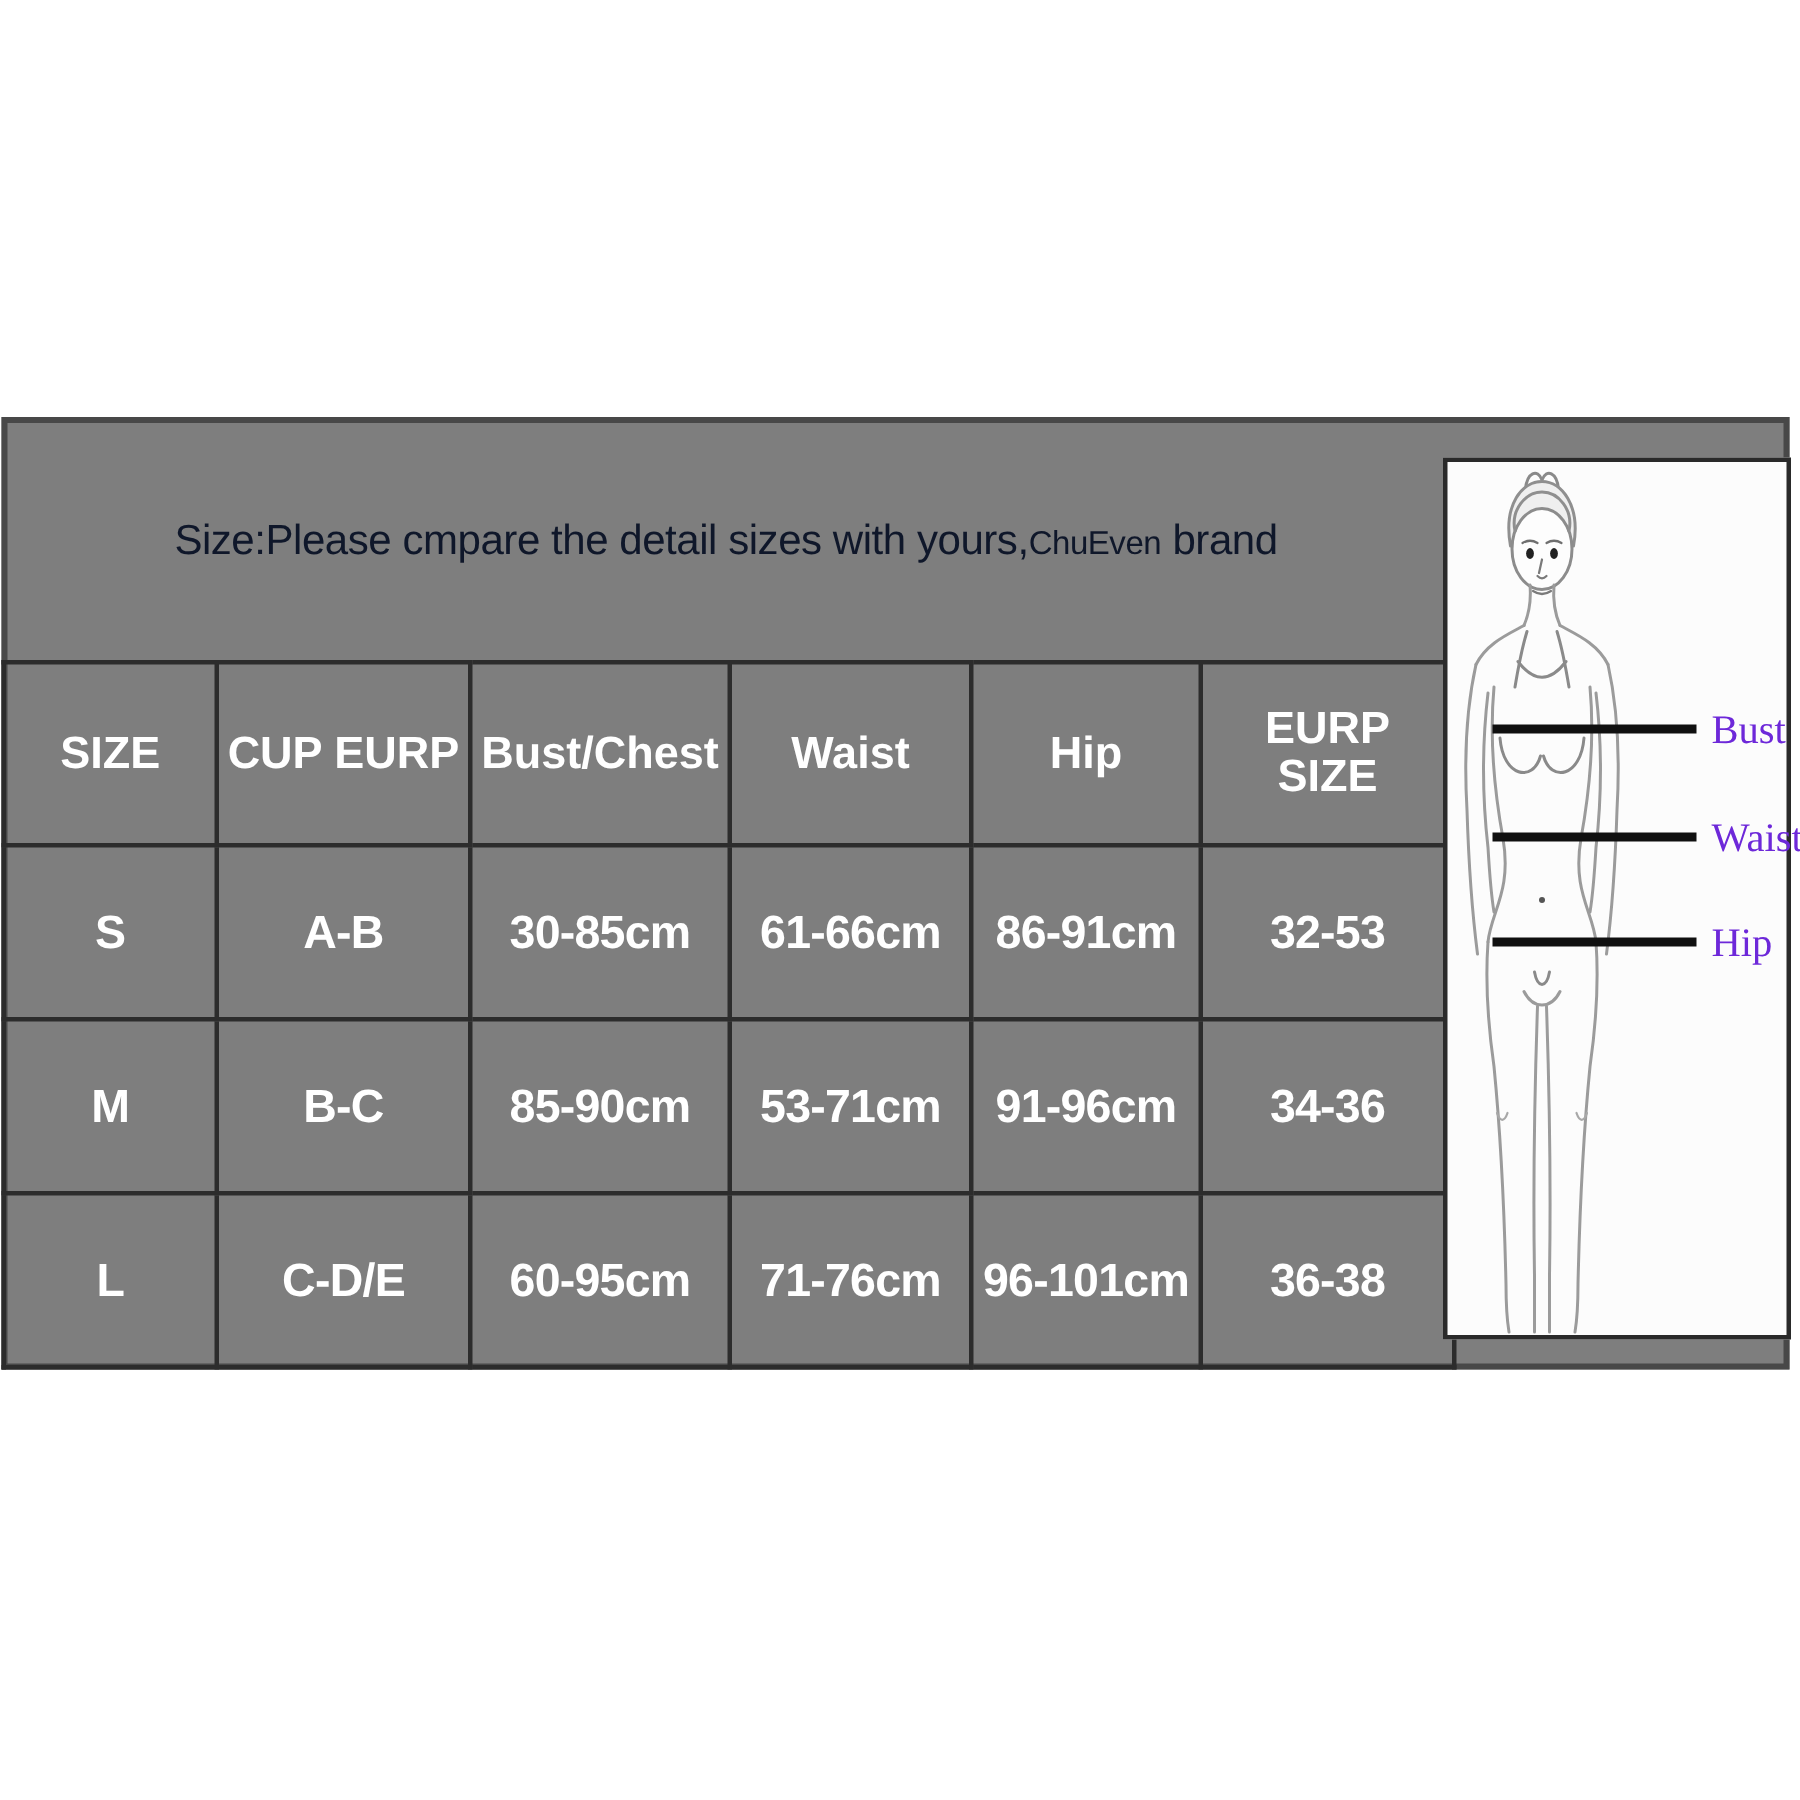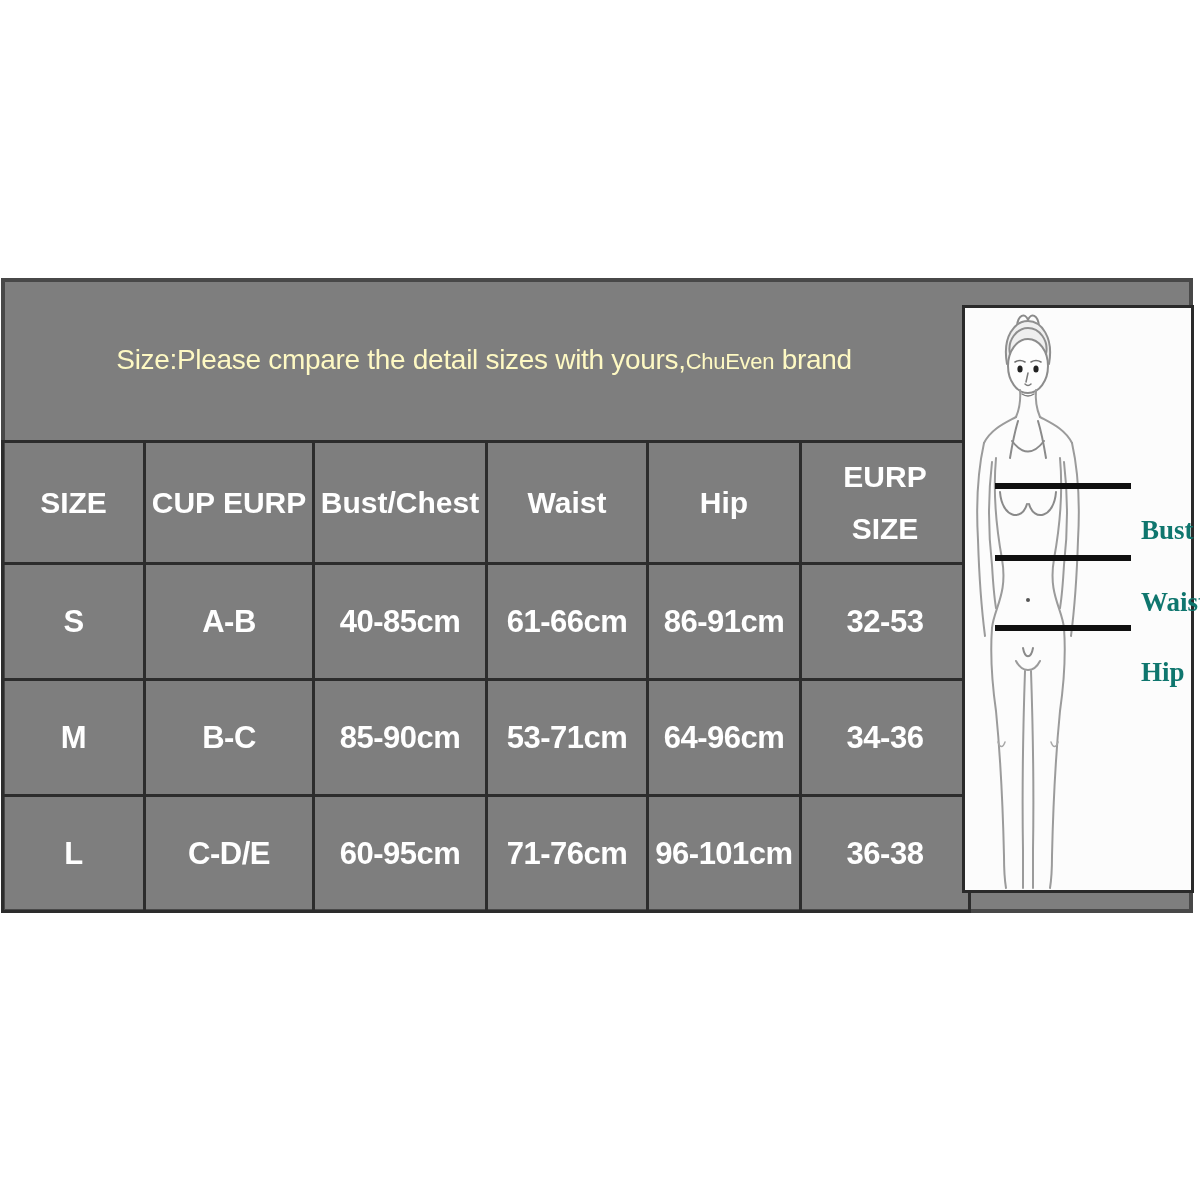--- a/index.html
+++ b/index.html
@@ -8,52 +8,52 @@
     font-family:"Liberation Sans", sans-serif;overflow:hidden;
   }
   .sheet{
     position:absolute;left:1px;top:278px;width:1192px;height:635px;
     background:#7e7e7e;border:4px solid #484848;box-sizing:border-box;
   }
   
   .note{
     position:absolute;left:0;top:0;width:958px;height:158px;
     display:flex;flex-direction:column;justify-content:center;align-items:center;
-    color:#fef9c3;font-size:28px;line-height:38px;text-align:center;
+    color:#0f172a;font-size:28px;line-height:38px;text-align:center;
     letter-spacing:-0.3px;
   }
   .note .brand-small{font-size:22px;}
   
   .size-table{
     position:absolute;left:-4px;top:158px;width:967px;height:473px;
     border-collapse:collapse;table-layout:fixed;padding-left:28px;
   }
   .size-table td,.size-table th{
     border:3px solid #2c2c2c;text-align:center;vertical-align:middle;
     color:#ffffff;font-weight:bold;padding:0;
   }
   .size-table th{font-size:30px;}
   .size-table td{font-size:31px;letter-spacing:-0.5px;}
-  .size-table .hdr-wrap{display:inline-block;width:96px;line-height:52px;}
+  .size-table .hdr-wrap{display:inline-block;width:96px;line-height:32px;}
   .row-header{height:122px;}
   .row-data{height:116px;}
   
   .figure-panel{
     position:absolute;left:957px;top:23px;width:232px;height:588px;
     background:#fcfcfc;border:3px solid #2a2a2a;box-sizing:border-box;
   }
   .figure-svg{position:absolute;left:2px;top:2px;}
   .measure-row{position:absolute;left:30px;height:0;}
   .measure-line{
     position:absolute;left:0;top:-3px;width:136px;height:6px;background:#101010;
   }
   .measure-label{
     position:absolute;left:146px;top:-17px;white-space:nowrap;
-    font-family:"Liberation Serif", serif;font-weight:bold;
-    font-size:27px;color:#0f766e;line-height:34px;margin-top:44px;
+    font-family:"Liberation Serif", serif;font-weight:normal;
+    font-size:27px;color:#6d28d9;line-height:34px;
   }
   .measure-bust{top:178px;}
   .measure-waist{top:250px;}
   .measure-hip{top:320px;}
 </style>
 </head>
 <body>
 
 <div class="sheet">
 
@@ -75,31 +75,31 @@
       <th>SIZE</th>
       <th>CUP EURP</th>
       <th>Bust/Chest</th>
       <th>Waist</th>
       <th>Hip</th>
       <th><span class="hdr-wrap">EURP SIZE</span></th>
     </tr>
     <tr class="row-data">
       <td>S</td>
       <td>A-B</td>
-      <td>40-85cm</td>
+      <td>30-85cm</td>
       <td>61-66cm</td>
       <td>86-91cm</td>
       <td>32-53</td>
     </tr>
     <tr class="row-data">
       <td>M</td>
       <td>B-C</td>
       <td>85-90cm</td>
       <td>53-71cm</td>
-      <td>64-96cm</td>
+      <td>91-96cm</td>
       <td>34-36</td>
     </tr>
     <tr class="row-data">
       <td>L</td>
       <td>C-D/E</td>
       <td>60-95cm</td>
       <td>71-76cm</td>
       <td>96-101cm</td>
       <td>36-38</td>
     </tr>

